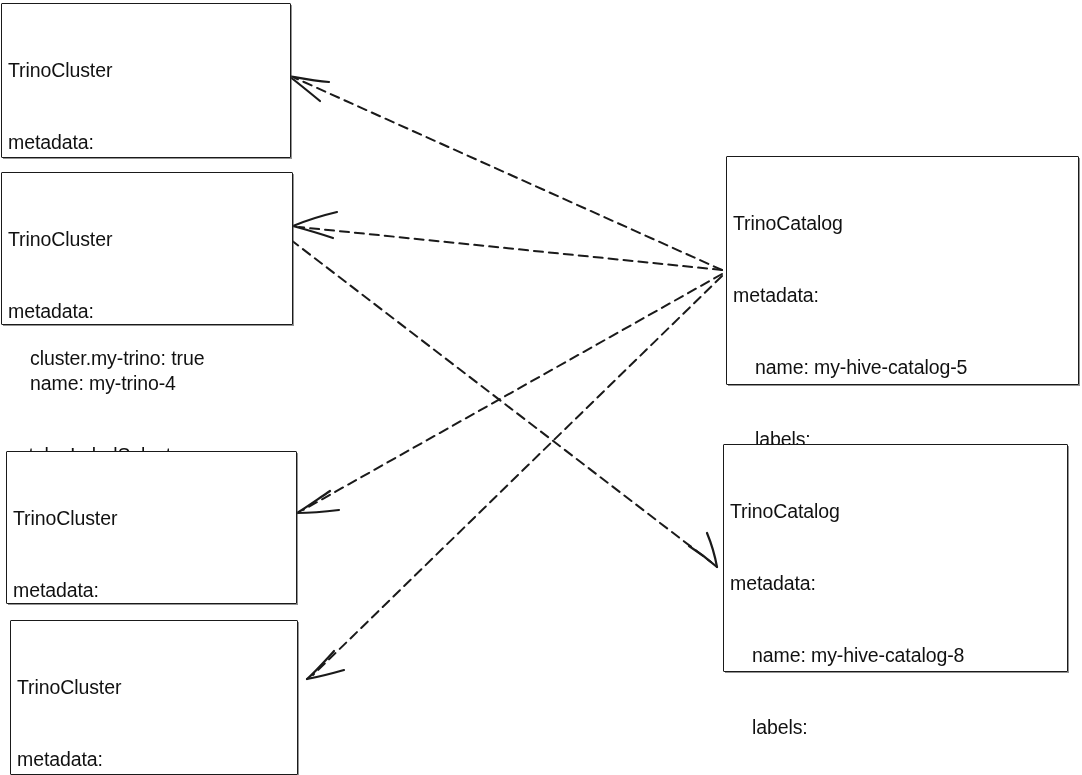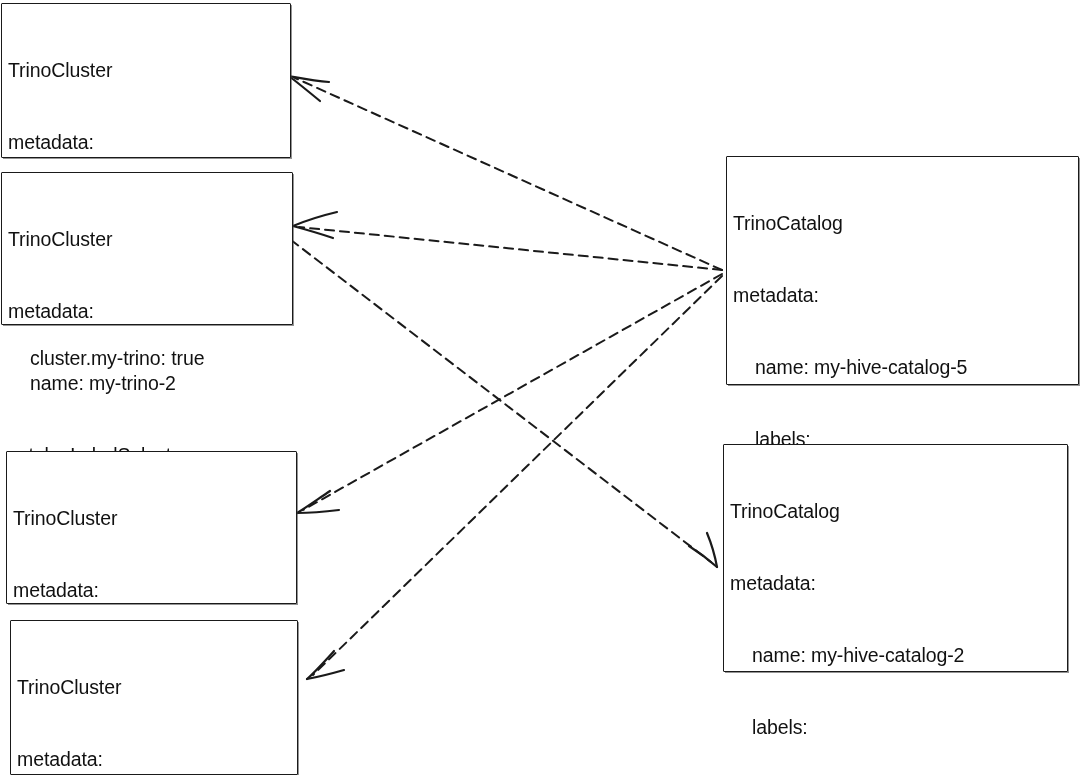--- a/index.html
+++ b/index.html
@@ -95,21 +95,21 @@
       <span class="line ind1">name: my-trino</span>
       <span class="line ind0">catalogLabelSelector:</span>
       <span class="line ind1">cluster.my-trino: true</span>
     </div>
   </div>
 
   <div class="node" style="left:1px; top:172px; width:292px; height:153px;">
     <div class="node-body">
       <span class="line ind0">TrinoCluster</span>
       <span class="line ind0">metadata:</span>
-      <span class="line ind1">name: my-trino-2</span>
+      <span class="line ind1">name: my-trino-4</span>
       <span class="line ind0">catalogLabelSelector:</span>
       <span class="line ind1">cluster.my-trino-2: true</span>
     </div>
   </div>
 
   <div class="node" style="left:6px; top:451px; width:291px; height:153px;">
     <div class="node-body">
       <span class="line ind0">TrinoCluster</span>
       <span class="line ind0">metadata:</span>
       <span class="line ind1">name: my-trino-blue</span>
@@ -137,20 +137,20 @@
       <span class="line ind2">cluster.my-trino: true</span>
       <span class="line ind2">cluster.my-trino-2: true</span>
       <span class="line ind2">env.dev: true</span>
     </div>
   </div>
 
   <div class="node" style="left:723px; top:444px; width:345px; height:228px;">
     <div class="node-body">
       <span class="line ind0">TrinoCatalog</span>
       <span class="line ind0">metadata:</span>
-      <span class="line ind1">name: my-hive-catalog-2</span>
+      <span class="line ind1">name: my-hive-catalog-8</span>
       <span class="line ind1">labels:</span>
       
       
     </div>
   </div>
 
 </div>
 
 </body></html>

